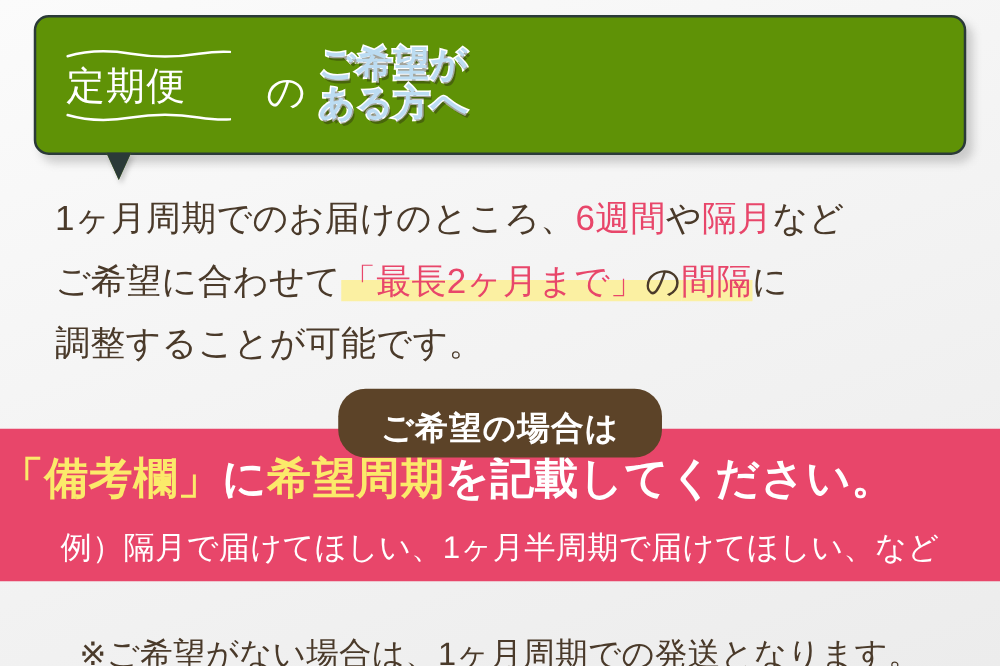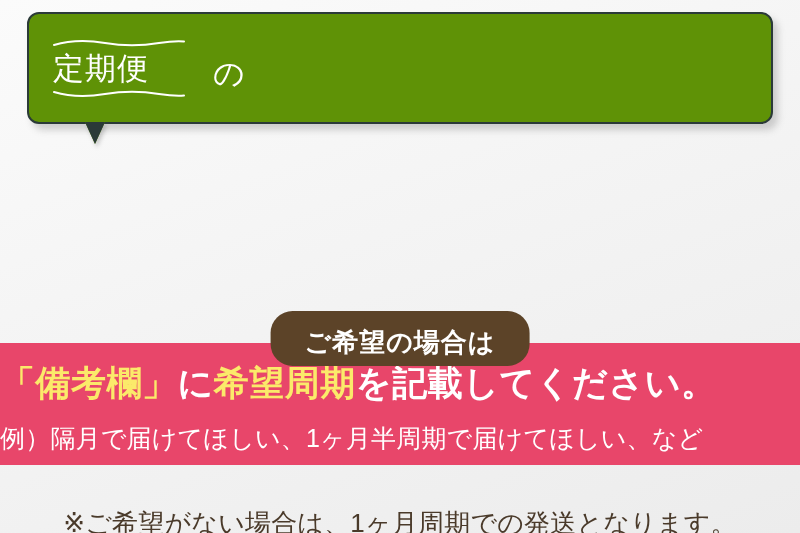--- a/index.html
+++ b/index.html
@@ -200,21 +200,21 @@
     letter-spacing: 0.5px;
     white-space: nowrap;
     z-index: 2;
   }
   .band-headline .em-yellow { color: #fbea6a; }
 
   .band-example {
     position: absolute;
     left: 0;
     top: 424px;
-    width: 684px;
+    width: 800px;
     text-align: center;
     color: #ffffff;
     font-size: 25px;
     line-height: 1.15;
     letter-spacing: 0.2px;
     white-space: nowrap;
     z-index: 2;
   }
 
   
@@ -248,24 +248,35 @@
         </svg>
         <span class="label">定期便</span>
         <svg class="wave bottom" viewBox="0 0 132 9" preserveAspectRatio="none">
           <path d="M1,3 C18,8 34,8 52,5 C70,2 88,2 106,5 C116,6.5 124,7 131,6.5" fill="none" stroke="#ffffff" stroke-width="2" stroke-linecap="round"></path>
         </svg>
       </div>
 
 
       <div class="title-no">の</div>
 
+      <div class="aside-blue">
+        <span class="l1">ご希望が</span>
+        <span class="l2">ある方へ</span>
+      </div>
 
     </div>
   </div>
 
+  <div class="body-copy">
+    <span class="line"><span>1ヶ月周期でのお届けのところ、</span><span class="em-pink">6週間</span><span>や</span><span class="em-pink">隔月</span><span>など</span></span>
+
+    <span class="line"><span>ご希望に合わせて</span><span class="em-pink hl-yellow">「最長2ヶ月まで」</span><span class="hl-yellow">の</span><span class="em-pink hl-yellow">間隔</span><span>に</span></span>
+
+    <span class="line">調整することが可能です。</span>
+  </div>
 
   <div class="pink-band"></div>
 
   <div class="pill-badge">ご希望の場合は</div>
 
   <div class="band-headline"><span class="em-yellow">「備考欄」</span><span>に</span><span class="em-yellow">希望周期</span><span>を記載してください。</span></div>
 
   <div class="band-example">例）隔月で届けてほしい、1ヶ月半周期で届けてほしい、など</div>
 
   <div class="footnote">※ご希望がない場合は、1ヶ月周期での発送となります。</div>

